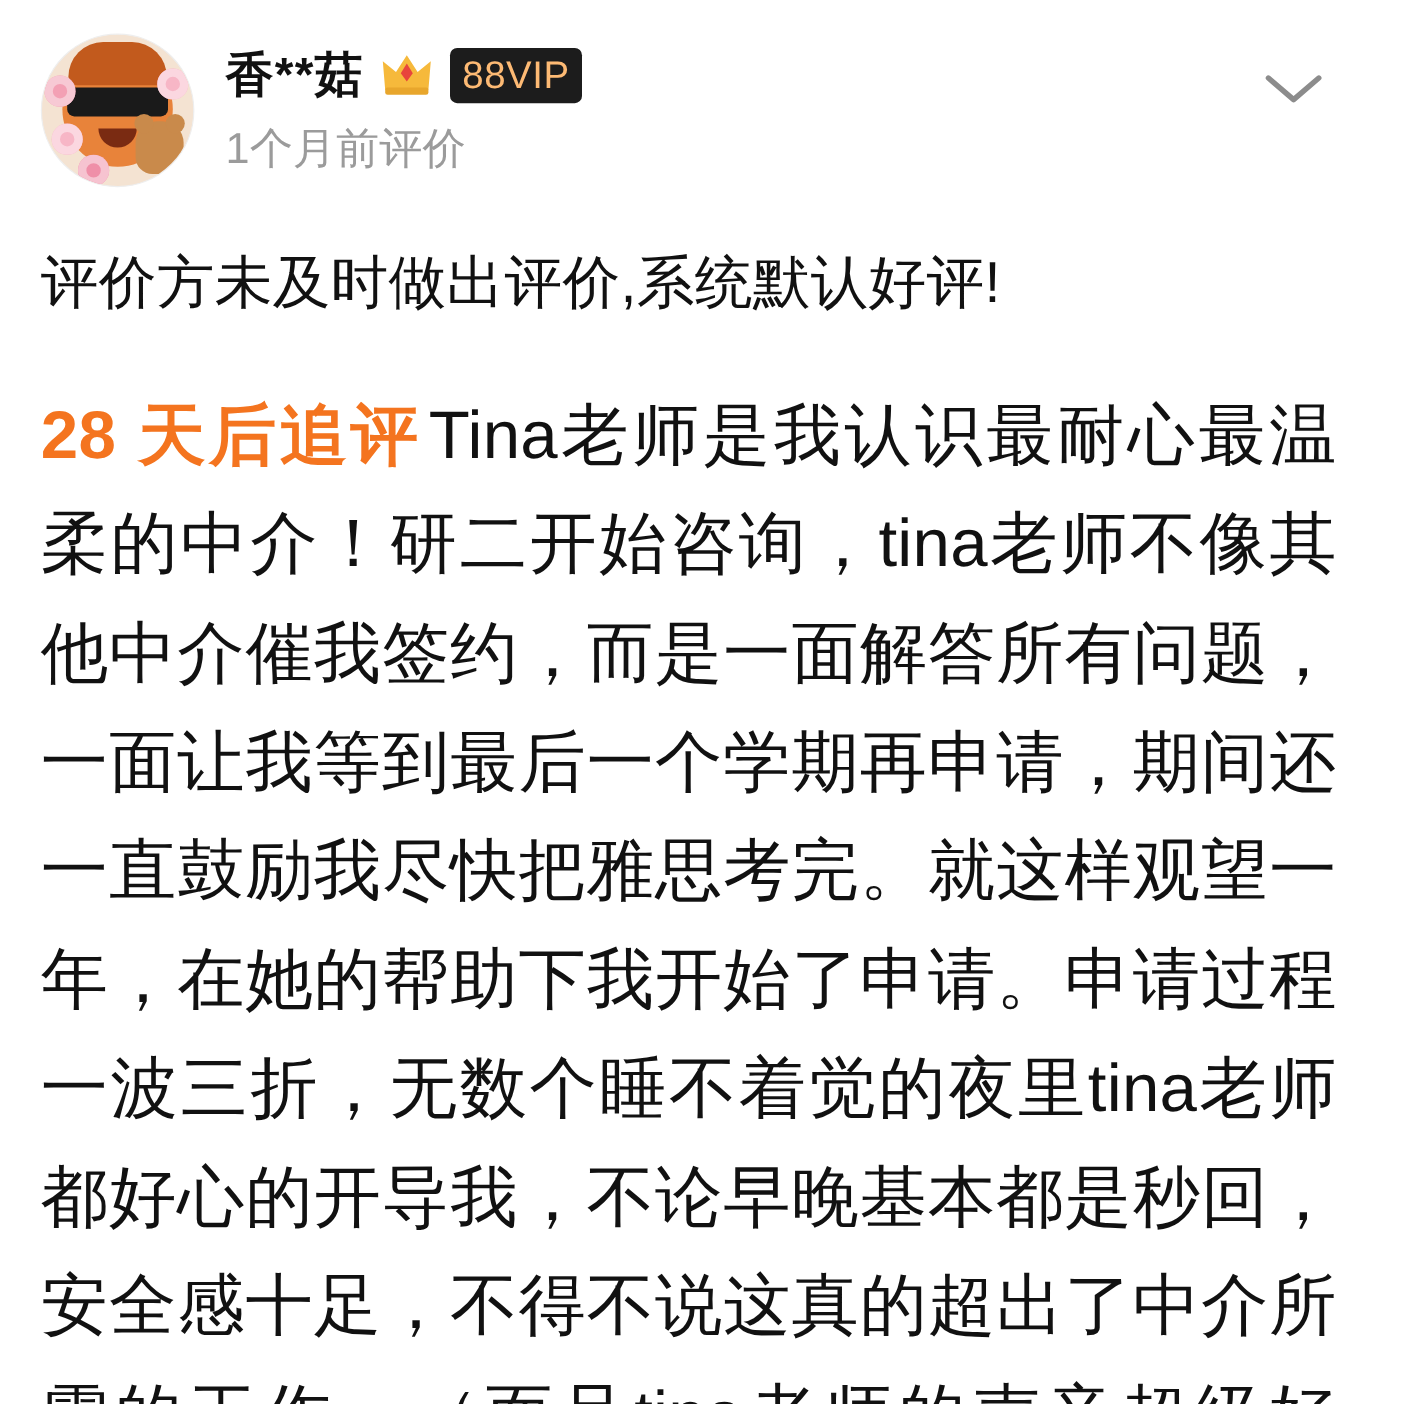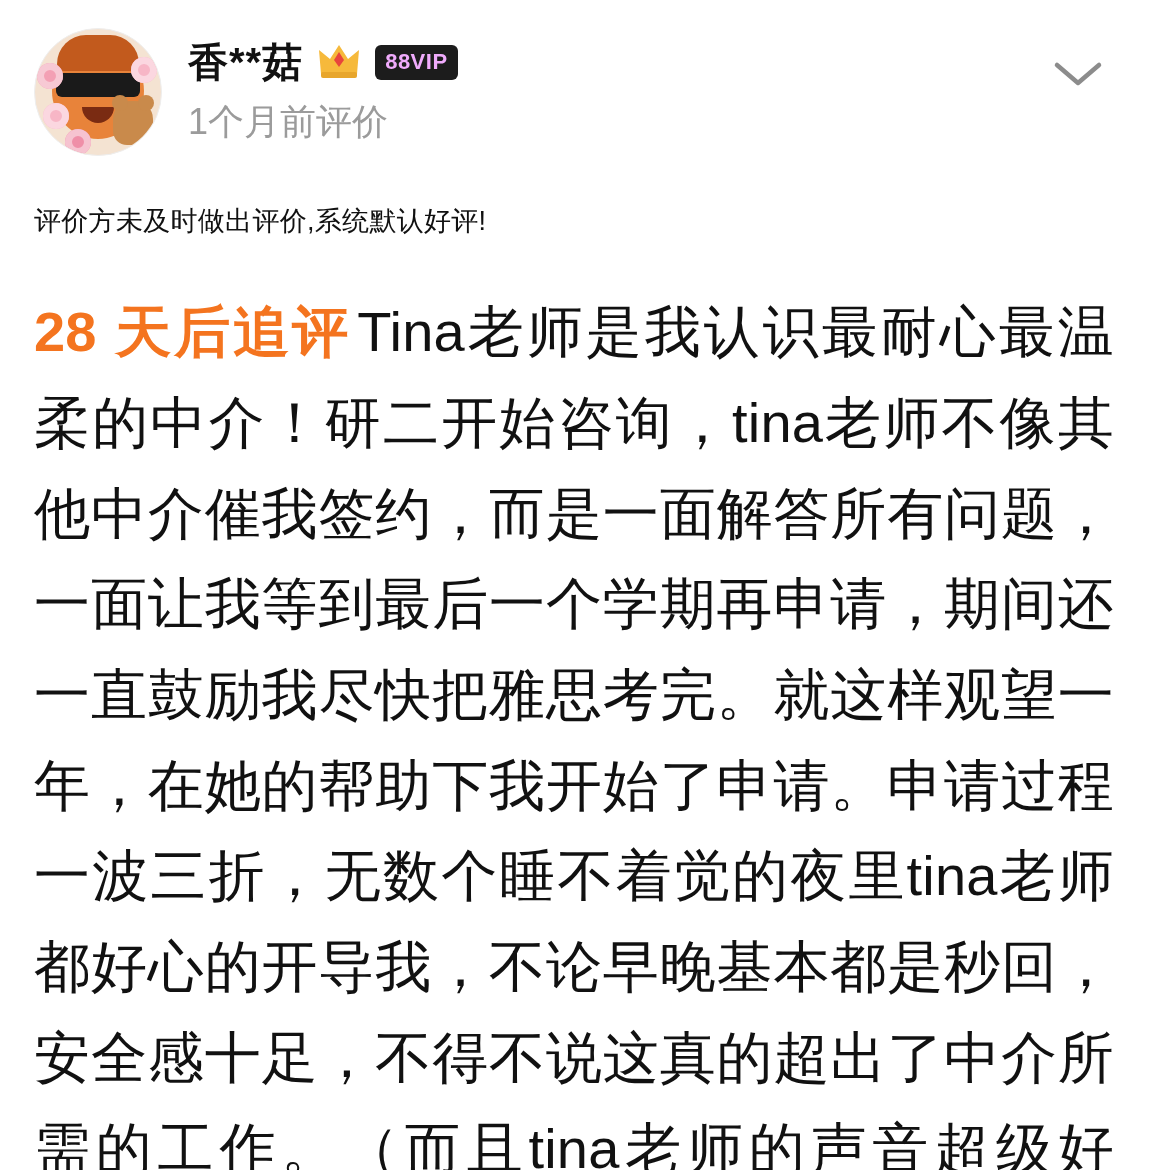--- a/index.html
+++ b/index.html
@@ -129,23 +129,23 @@
   .crown-icon {
     display: inline-flex;
     align-items: center;
     line-height: 1;
   }
   .vip-badge {
     display: inline-flex;
     align-items: center;
     justify-content: center;
     background: #1c1c1c;
-    color: #f0abfc;
-    font-size: 22px;
-    font-weight: 700;
+    color: #fdba74;
+    font-size: 32px;
+    font-weight: 400;
     letter-spacing: 0.5px;
     padding: 4px 10px 5px 10px;
     border-radius: 6px;
     font-family: "Liberation Sans", sans-serif;
   }
   .timestamp {
     margin-top: 18px;
     font-size: 36px;
     color: #9b9b9b;
     line-height: 1.1;
@@ -159,21 +159,21 @@
     height: 40px;
     display: flex;
     align-items: center;
     justify-content: center;
     cursor: pointer;
   }
 
   
   .first-comment {
     margin-top: 34px;
-    font-size: 27px;
+    font-size: 48px;
     line-height: 1.45;
     color: #111;
     font-weight: 400;
     letter-spacing: 0.3px;
   }
 
   .append-block {
     margin-top: 46px;
     font-size: 56px;
     line-height: 1.62;

